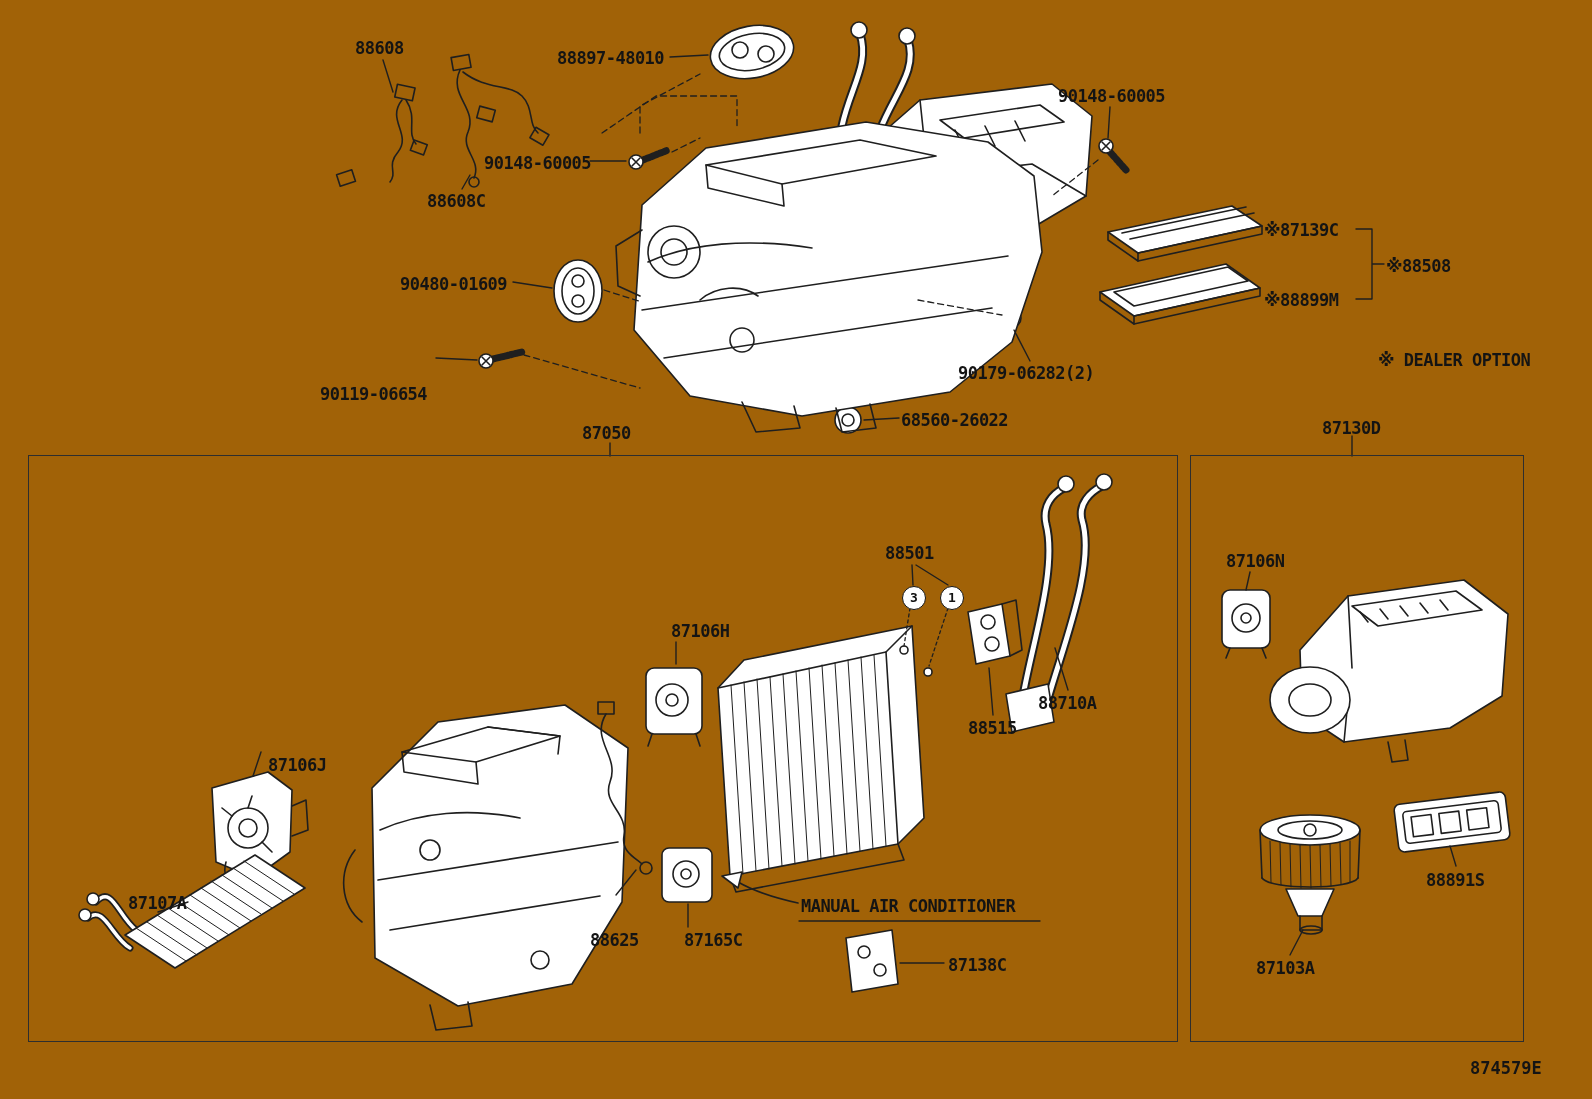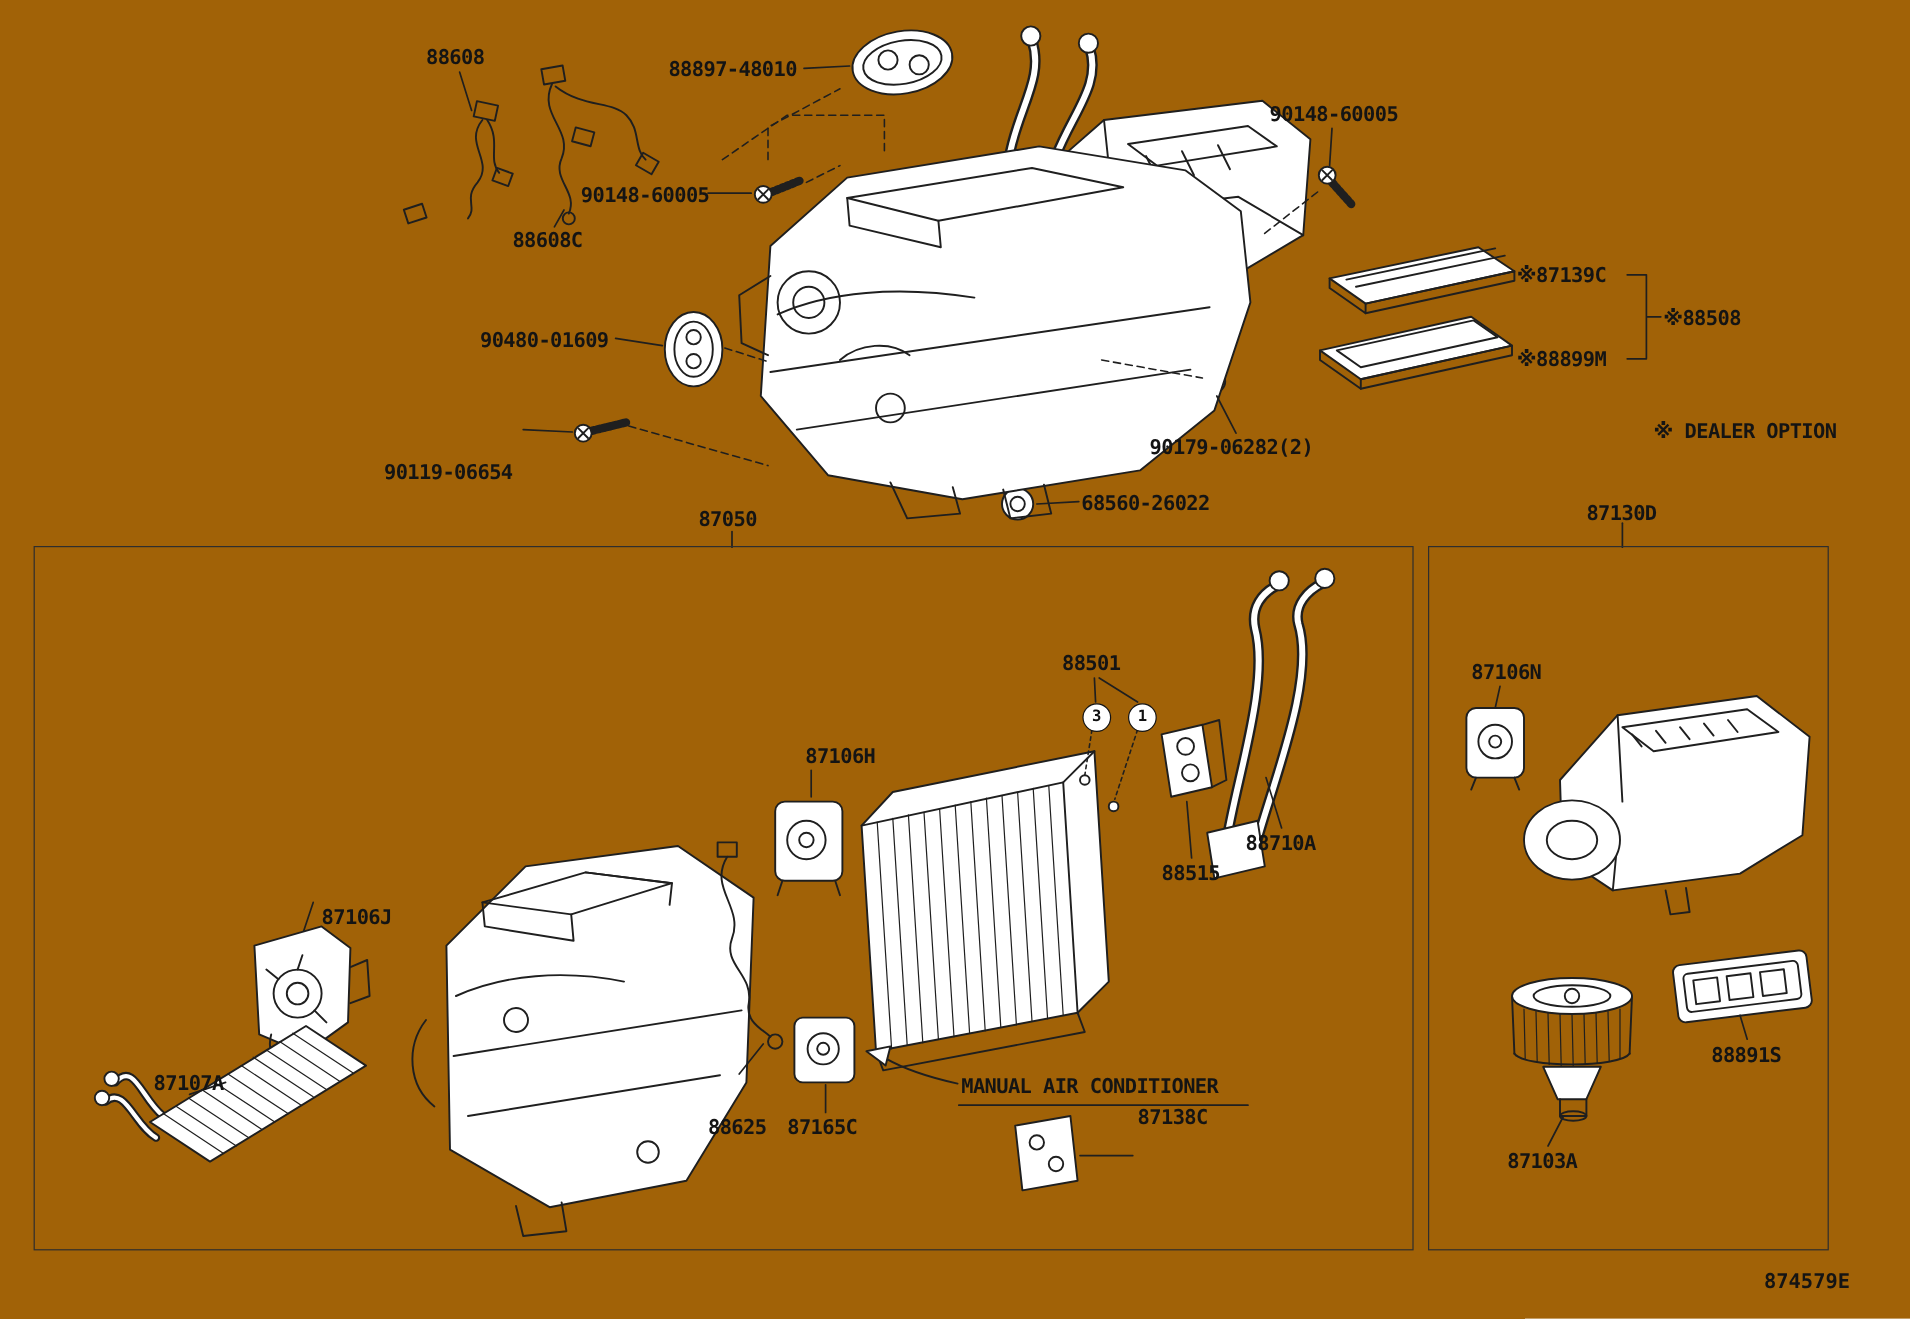--- a/index.html
+++ b/index.html
@@ -321,23 +321,23 @@
   <div class="label" style="left:901px;top:410px;">68560-26022</div>
   <div class="label" style="left:1322px;top:418px;">87130D</div>
   <div class="label" style="left:885px;top:543px;">88501</div>
   <div class="label" style="left:1226px;top:551px;">87106N</div>
   <div class="label" style="left:647px;top:621px;margin-left:24px;">87106H</div>
   <div class="label" style="left:233px;top:755px;margin-left:35px;">87106J</div>
   <div class="label" style="left:1038px;top:693px;">88710A</div>
   <div class="label" style="left:968px;top:718px;">88515</div>
   <div class="label" style="left:128px;top:893px;">87107A</div>
   <div class="label" style="left:590px;top:930px;text-align:right;">88625</div>
-  <div class="label" style="left:656px;top:930px;">87165C</div>
+  <div class="label" style="left:684px;top:930px;">87165C</div>
   <div class="label" style="left:801px;top:896px;">MANUAL AIR CONDITIONER</div>
-  <div class="label" style="left:948px;top:922px;">87138C</div>
+  <div class="label" style="left:948px;top:955px;">87138C</div>
   <div class="label" style="left:1426px;top:870px;">88891S</div>
   <div class="label" style="left:1256px;top:958px;">87103A</div>
 
   <span class="callout" style="left:902px;top:586px;">3</span>
   <span class="callout" style="left:940px;top:586px;">1</span>
 
   <div class="code" style="left:1470px;top:1058px;">874579E</div>
 
 </div>
 

